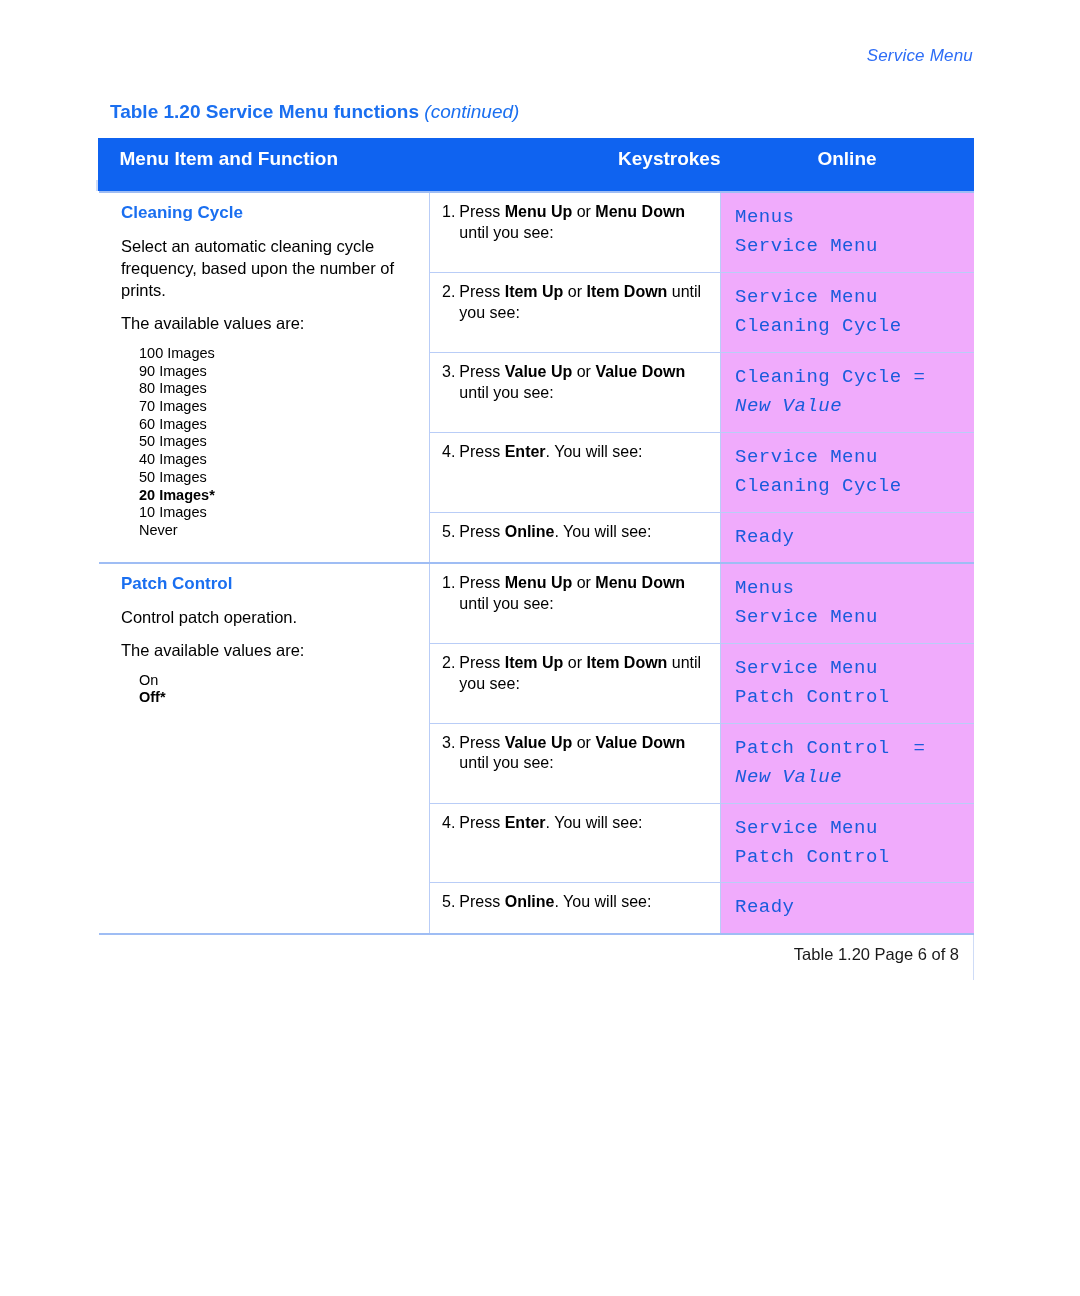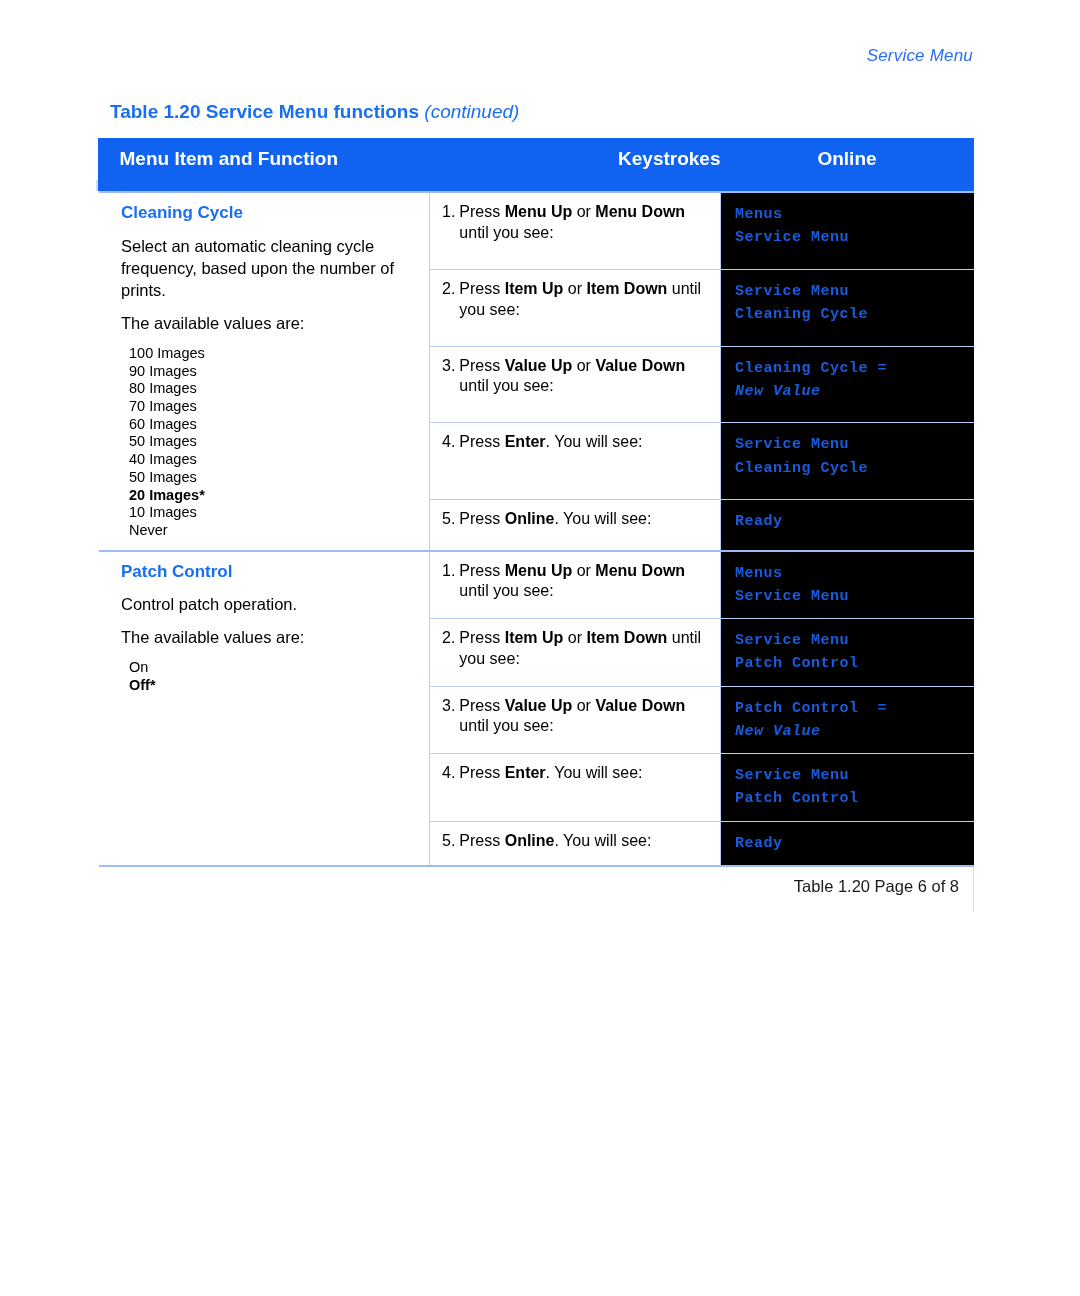--- a/index.html
+++ b/index.html
@@ -93,25 +93,25 @@
     line-height: 1.33;
   }
   .col-keys {
     border-right: 1px solid #b9cdf7;
     background: #ffffff;
     padding: 9px 8px 10px 12px !important;
     font-size: 16px;
     line-height: 1.3;
   }
   .col-disp {
-    background: #000000;
+    background: #f0abfc;
     padding: 10px 8px 10px 14px !important;
     font-family: "Liberation Mono", "DejaVu Sans Mono", monospace;
-    font-size: 15px;
-    font-weight: bold;
+    font-size: 19px;
+    font-weight: normal;
     color: #1a5bdc;
     line-height: 1.55;
     letter-spacing: 0.5px;
     white-space: pre;
   }
   .col-disp .nv {
     font-style: italic;
   }
 
   
@@ -138,21 +138,21 @@
     font-weight: bold;
     font-size: 17px;
     margin: 0 0 10px 0;
   }
   .body-p {
     margin: 0 0 11px 0;
     font-size: 16.5px;
     line-height: 1.34;
   }
   .vals {
-    margin: 0;
+    margin: 10px;
     padding-left: 8px;
     font-size: 14.5px;
     line-height: 1.22;
   }
   .vals .bold { font-weight: bold; }
 
   
   .step {
     display: flex;
     align-items: flex-start;

